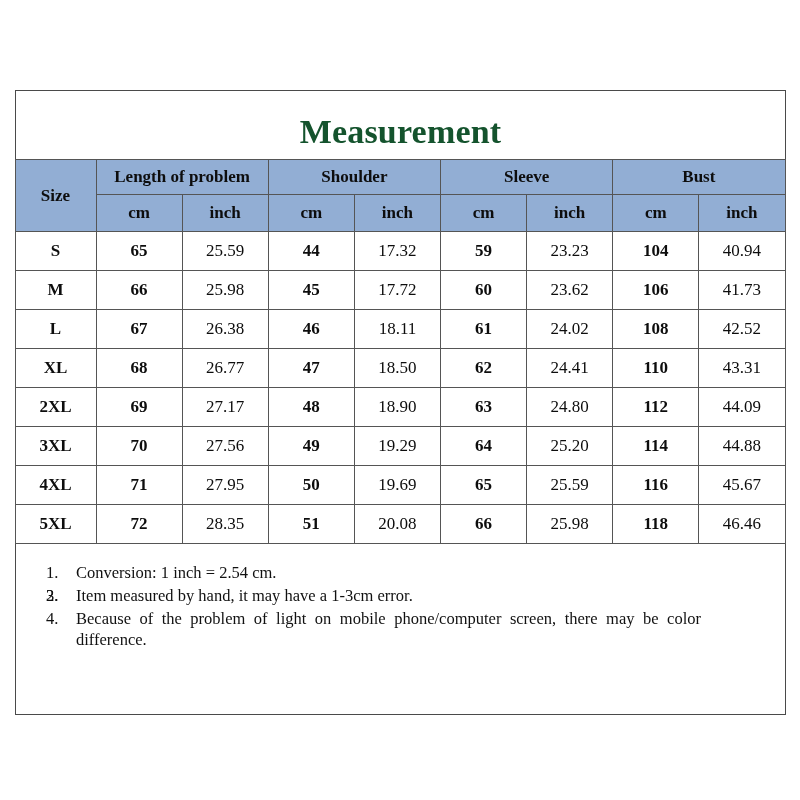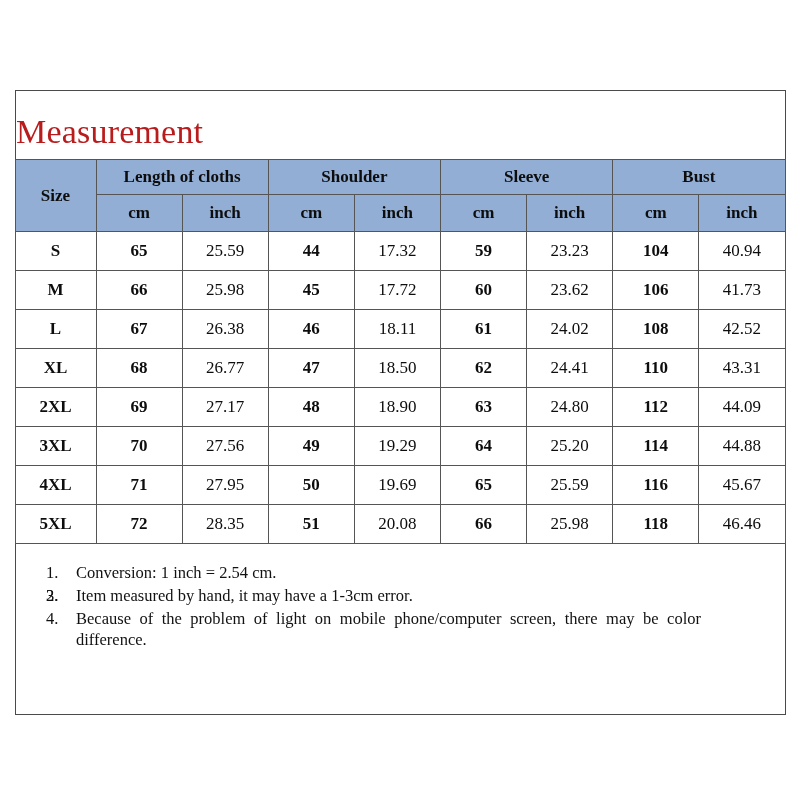--- a/index.html
+++ b/index.html
@@ -22,28 +22,28 @@
     top: 90px;
     width: 771px;
     height: 625px;
     box-sizing: border-box;
     border: 1.5px solid #4a4a4a;
     background: #ffffff;
   }
 
   
   #chart-title {
-    text-align: left;
+    text-align: center;
     font-size: 34px;
-    font-weight: 400;
+    font-weight: 700;
     letter-spacing: 0.2px;
     line-height: 1;
     padding-top: 24px;
     padding-bottom: 10px;
-    color: #b91c1c;
+    color: #14532d;
   }
 
   
   #size-table {
     border-collapse: collapse;
     table-layout: fixed;
     width: 771px;
     margin: 0;
     position: relative;
     left: -1.5px;
@@ -132,21 +132,21 @@
 <body>
 
 <div id="chart-card">
 
   <div id="chart-title">Measurement</div>
 
   <table id="size-table">
     <thead>
       <tr>
         <th class="size-head" rowspan="2">Size</th>
-        <th class="group-head" colspan="2">Length of cloths</th>
+        <th class="group-head" colspan="2">Length of problem</th>
         <th class="group-head" colspan="2">Shoulder</th>
         <th class="group-head" colspan="2">Sleeve</th>
         <th class="group-head" colspan="2">Bust</th>
       </tr>
       <tr>
         <th class="unit-head">cm</th>
         <th class="unit-head">inch</th>
         <th class="unit-head">cm</th>
         <th class="unit-head">inch</th>
         <th class="unit-head">cm</th>

